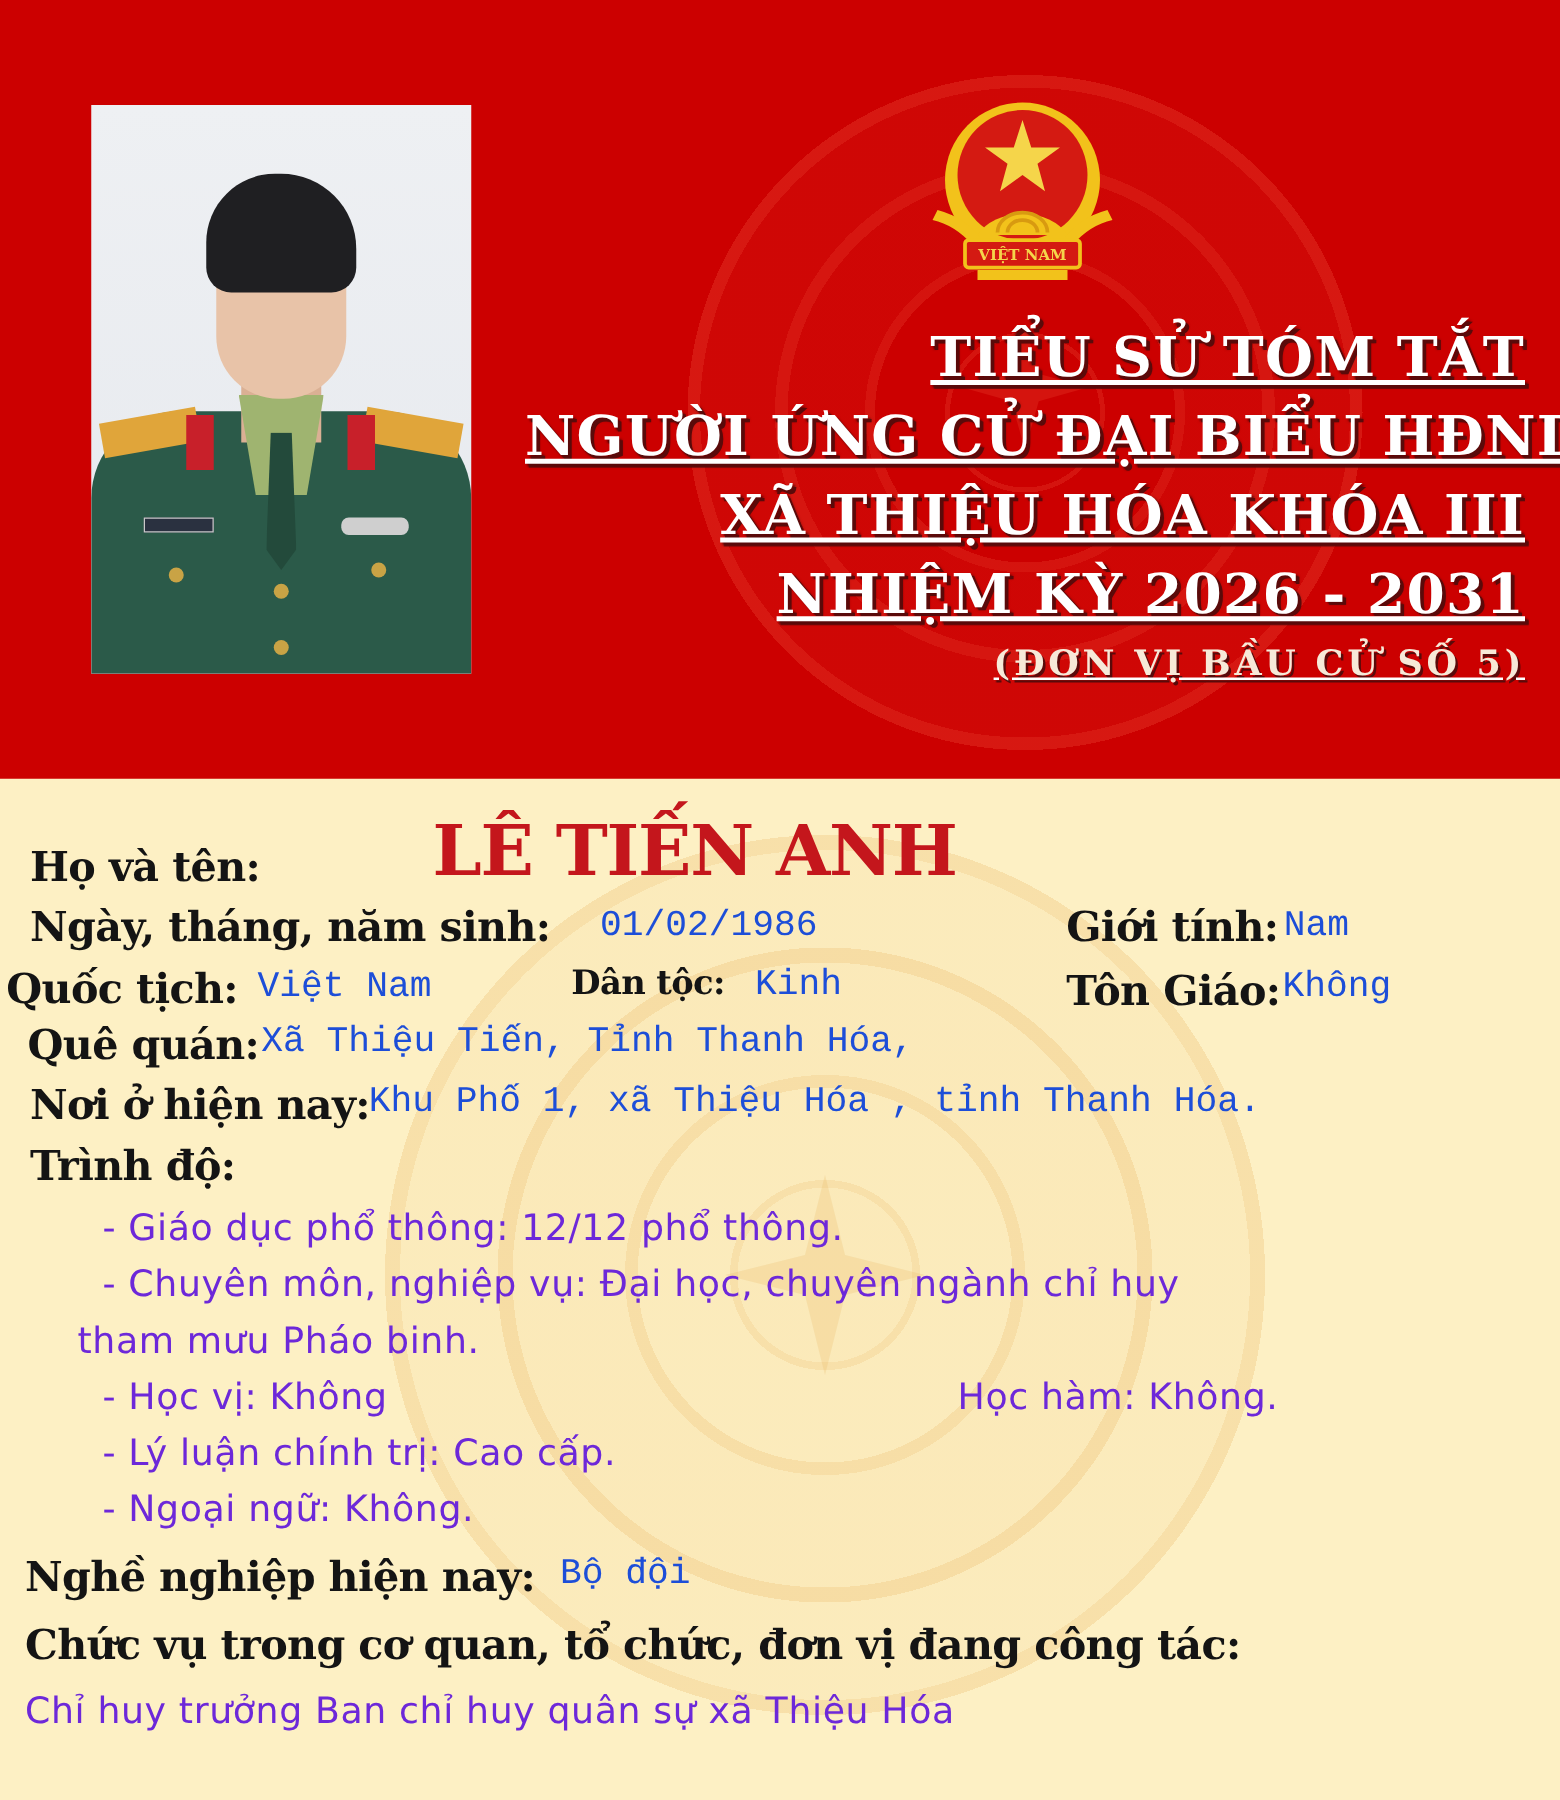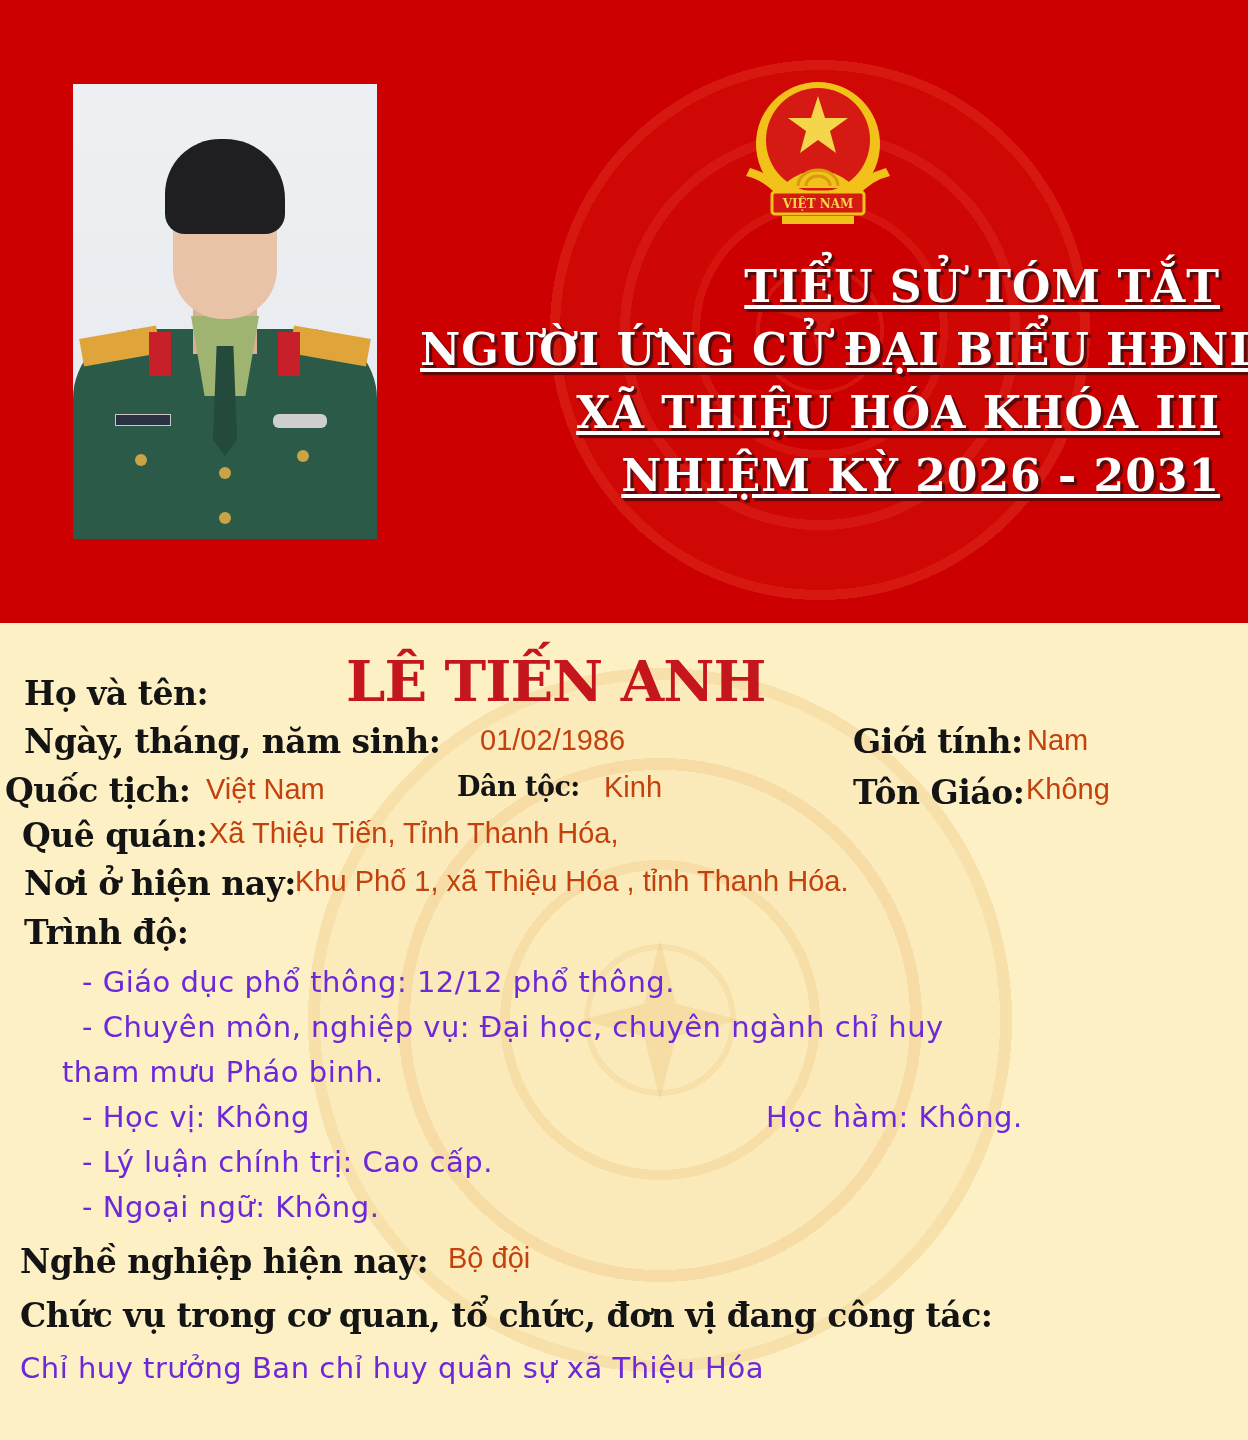--- a/index.html
+++ b/index.html
@@ -107,21 +107,21 @@
     position: absolute; left: 580px; top: 940px; width: 160px; height: 160px;
     background: rgba(232,176,90,0.22);
     clip-path: polygon(50% 0%, 60% 40%, 100% 50%, 60% 60%, 50% 100%, 40% 60%, 0% 50%, 40% 40%);
   }
 
   .lbl {
     position: absolute; font-family: "DejaVu Serif", serif; font-weight: bold;
     color: #141414; font-size: 33px; white-space: nowrap; letter-spacing: -0.5px;
   }
   .val {
-    position: absolute; font-family: Liberation Sans, sans-serif; color: #c2410c;
+    position: absolute; font-family: Liberation Mono, monospace; color: #1d4ed8;
     font-size: 29px; white-space: nowrap;
   }
   .name {
     position: absolute; left: 346px; top: 648px;
     font-family: "DejaVu Serif", serif; font-weight: bold; color: #c4161c;
     font-size: 56px; white-space: nowrap; letter-spacing: -1px;
   }
   .sub { position: absolute; font-family: "DejaVu Sans", sans-serif; color: #6d28d9; font-size: 29px; white-space: nowrap; letter-spacing: 0.5px; }
 </style>
 </head>
@@ -164,20 +164,21 @@
       <text x="76" y="130" text-anchor="middle" font-family="DejaVu Serif, serif" font-size="12" fill="#f5d54a" font-weight="bold">VIỆT NAM</text>
       <rect x="40" y="138" width="72" height="8" fill="#f2c21b"></rect>
     </svg>
   </div>
 
   <div class="title-block">
     <div class="title-line">TIỂU SỬ TÓM TẮT</div>
     <div class="title-line">NGƯỜI ỨNG CỬ ĐẠI BIỂU HĐND</div>
     <div class="title-line">XÃ THIỆU HÓA KHÓA III</div>
     <div class="title-line">NHIỆM KỲ 2026 - 2031</div>
+    <div class="title-sub">(ĐƠN VỊ BẦU CỬ SỐ 5)</div>
   </div>
 </div>
 
 <div class="body-bg"></div>
 <div class="body-star"></div>
 
 <div class="lbl" style="left:24px;top:674px">Họ và tên:</div>
 <div class="name">LÊ TIẾN ANH</div>
 
 <div class="lbl" style="left:24px;top:722px">Ngày, tháng, năm sinh:</div>

